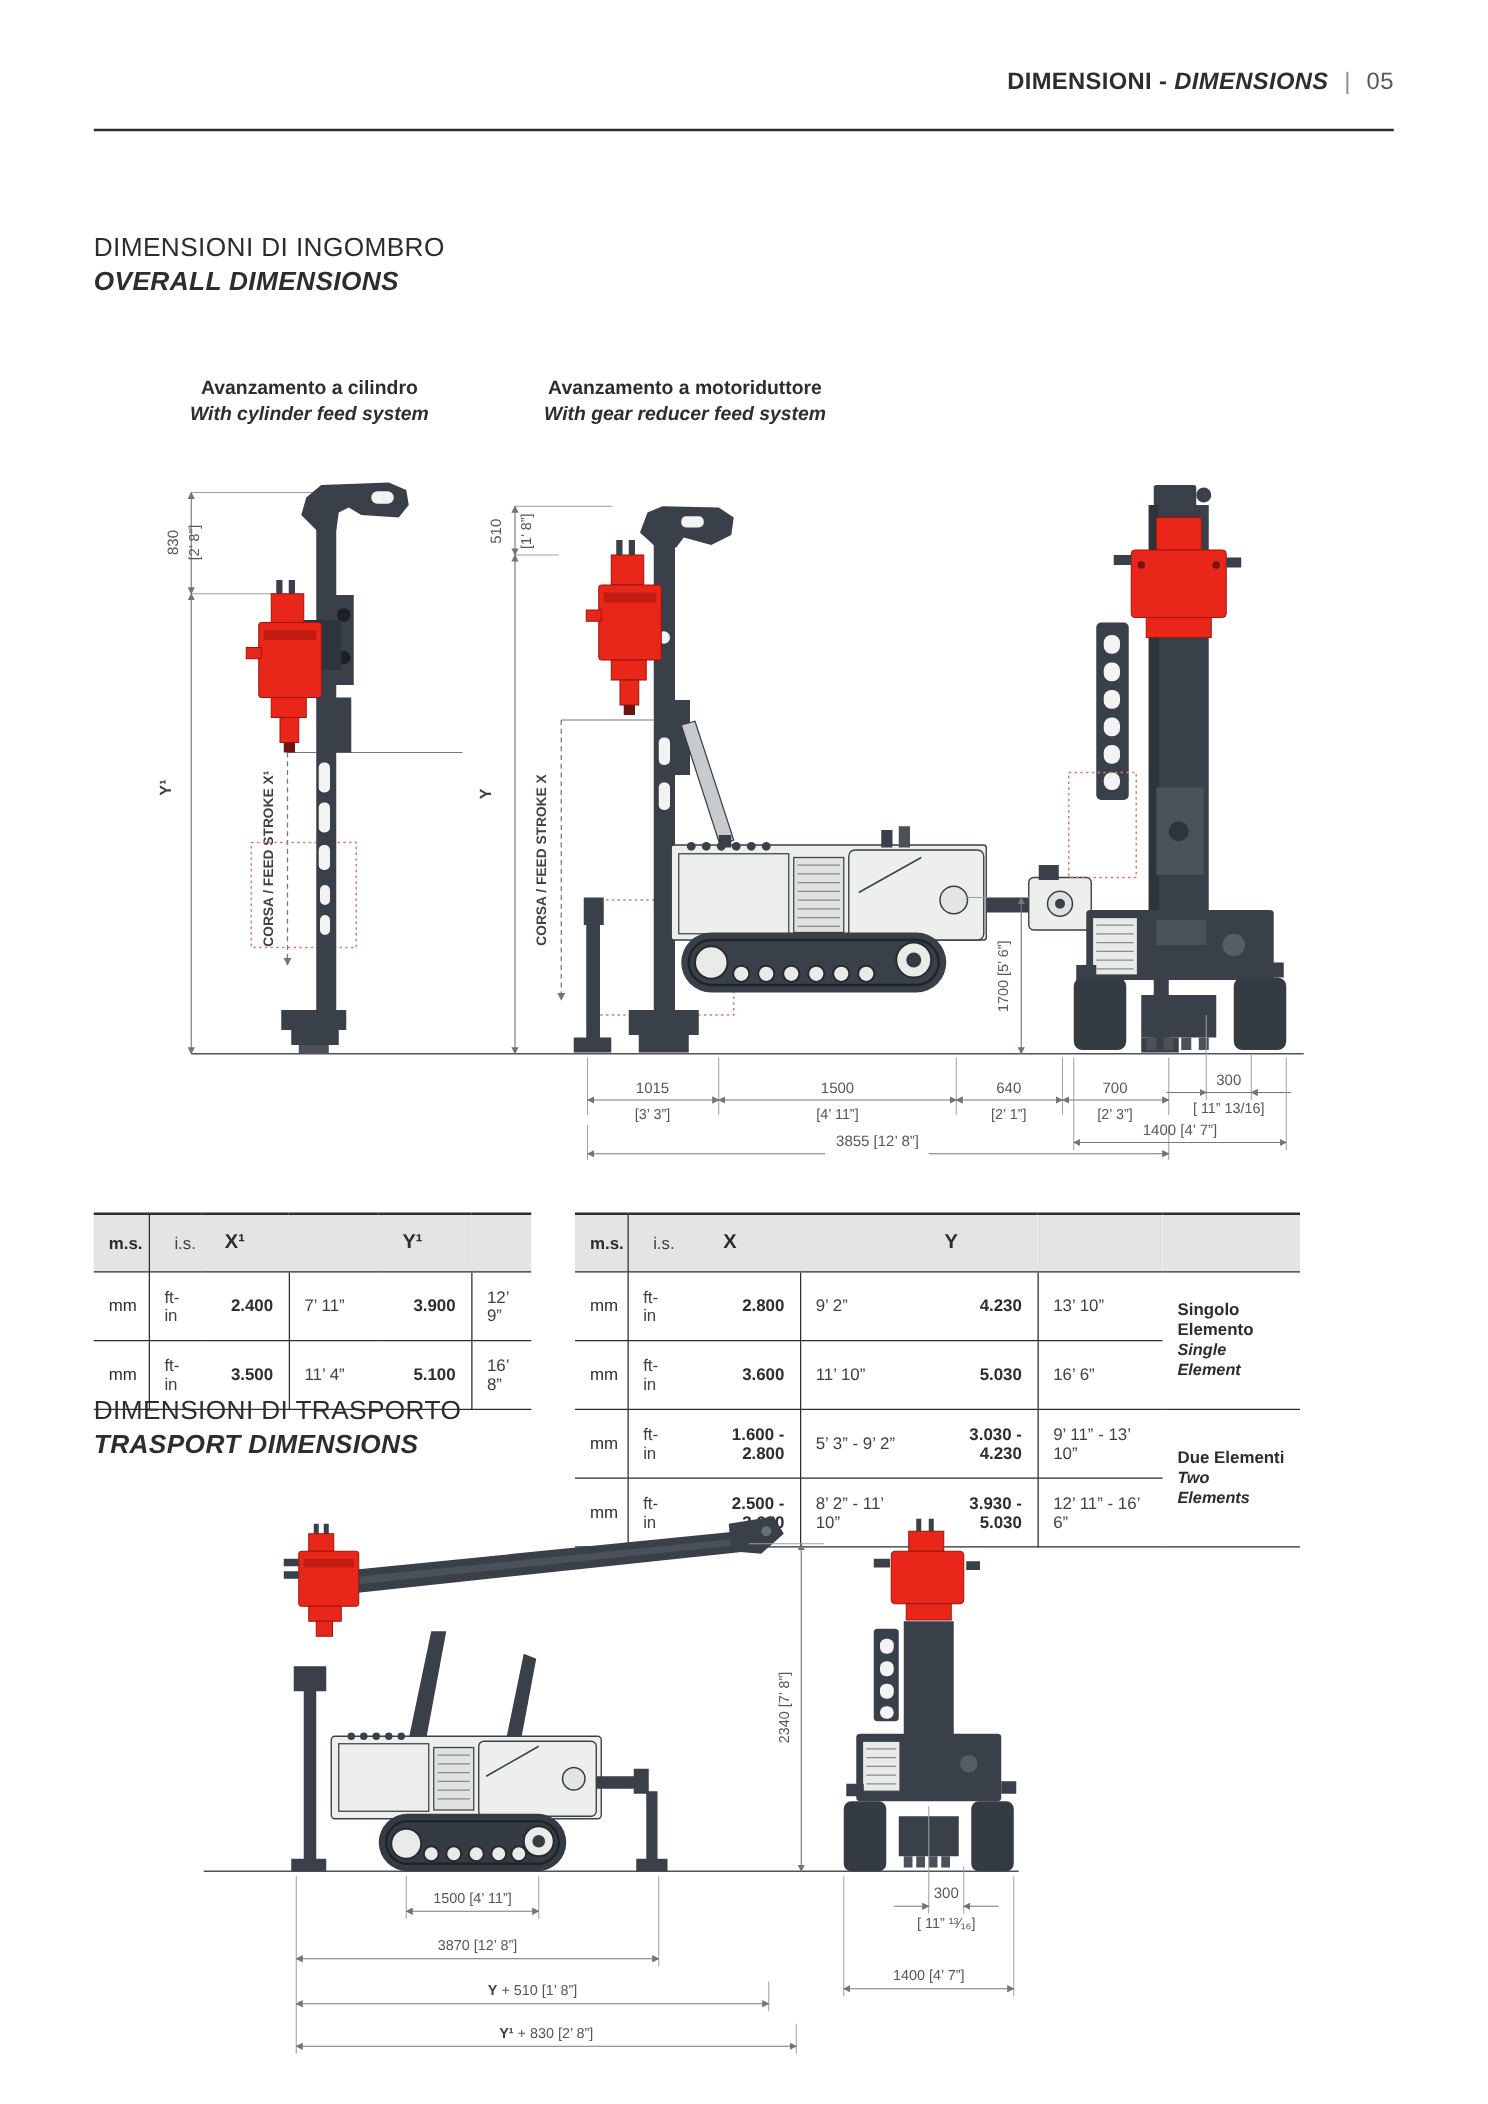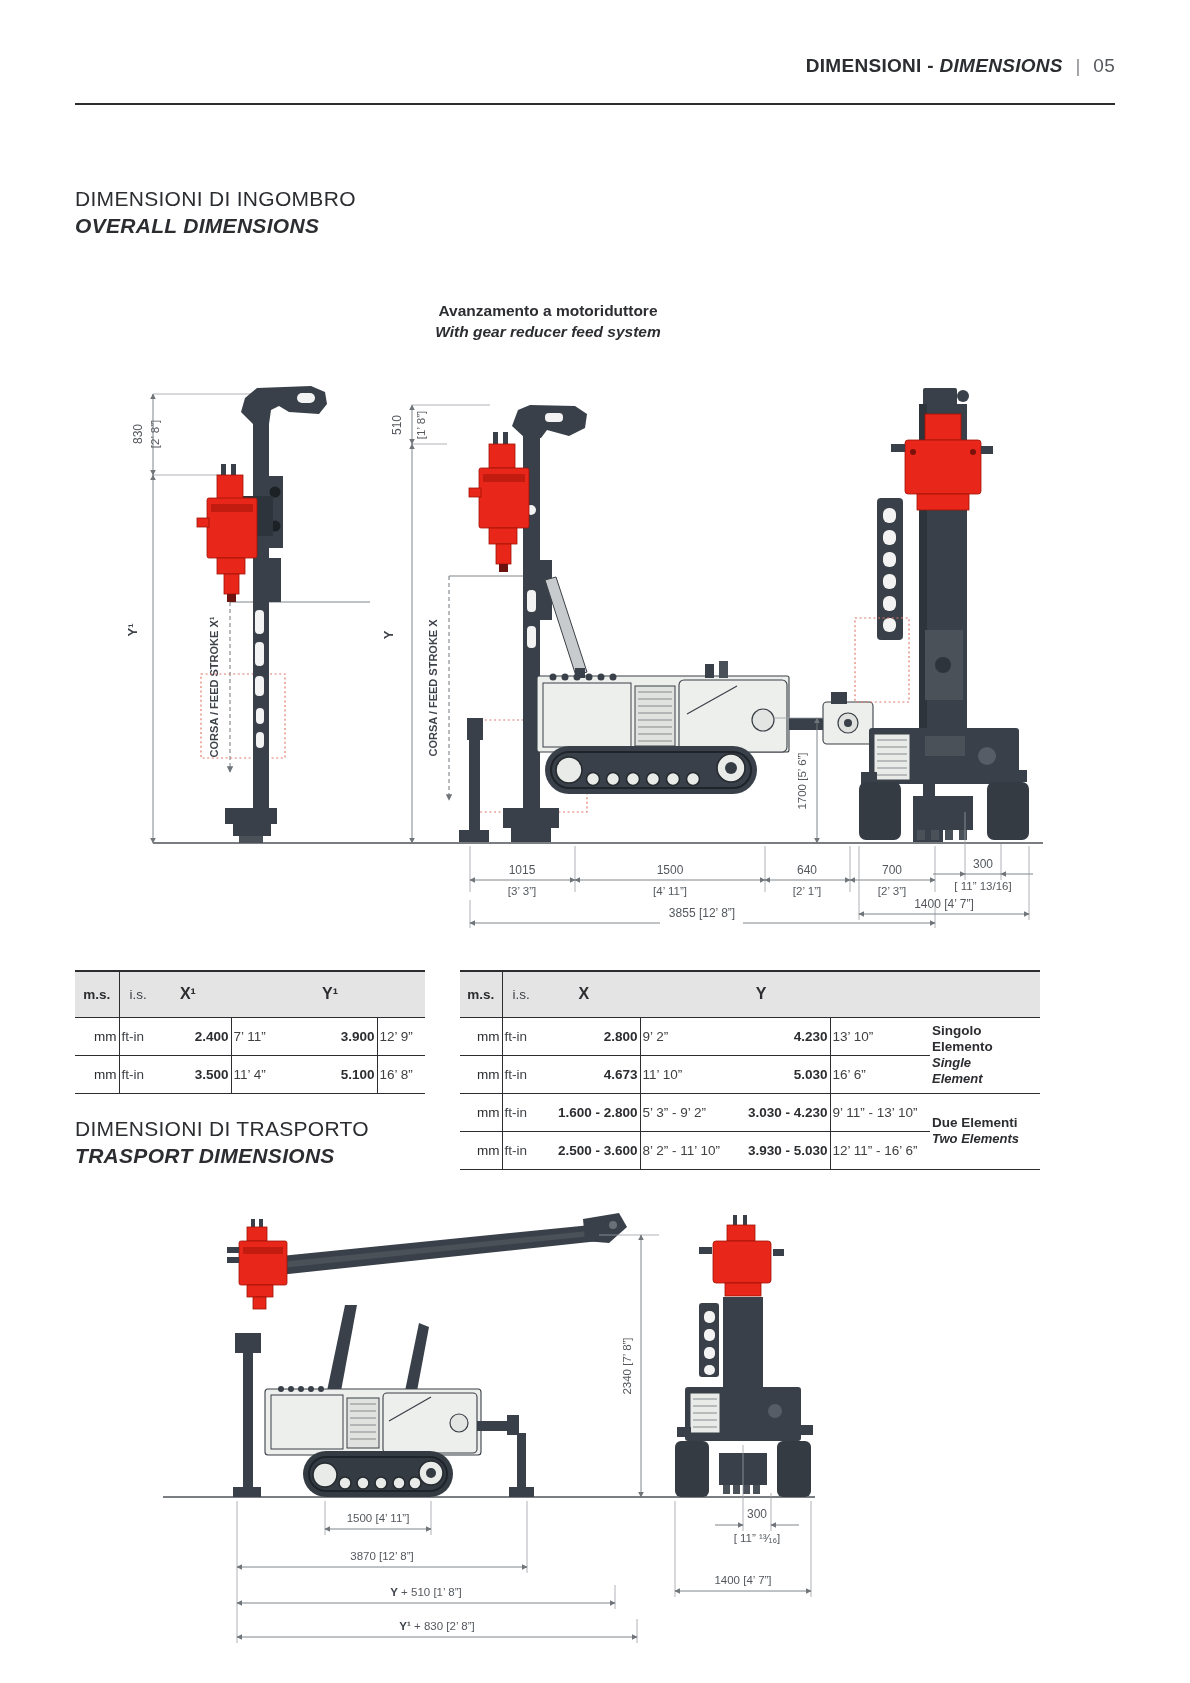--- a/index.html
+++ b/index.html
@@ -15,21 +15,21 @@
   .rule{position:absolute;top:88px;left:75px;width:1040px;height:2px;background:#2b2d30}
   
   .sec{position:absolute;left:75px;font-size:21px;line-height:27px;letter-spacing:.3px}
   .sec .it{font-weight:normal}
   .sec .en{font-weight:bold;font-style:italic}
   
   .subt{position:absolute;top:285px;text-align:center;font-size:15.5px;line-height:21px;font-weight:bold}
   .subt .en{font-style:italic}
   
   .dtable{border-collapse:collapse;table-layout:fixed;position:absolute}
-  .dtable td{height:38px;vertical-align:middle;padding:2px;font-size:13.5px}
+  .dtable td{height:38px;vertical-align:middle;padding:12px;font-size:13.5px}
   .dtable .hrow td{background:#e4e4e4;border-top:2px solid #2b2d30;border-bottom:1.5px solid #2b2d30;height:46px}
   .dtable .brow td{border-bottom:1px solid #2b2d30}
   .vr{border-right:1px solid #2b2d30}
   .ms{font-weight:normal;text-align:right;padding-right:7px;font-size:13.5px}
   .isb{color:#3f4347;padding-left:8px}
   .num{font-weight:bold;text-align:right;padding-right:8px;font-size:15px}
   .imp{color:#404040;padding-left:9px;font-size:13.5px}
   .hflex{display:flex;align-items:center}
   .isl{padding-left:8px;font-size:13.5px;color:#3f4347}
   .xh{flex:1;text-align:center;font-weight:bold;font-size:16px}
@@ -70,20 +70,24 @@
     <span class="bar">|</span>
     <span class="pg">05</span>
   </div>
   <div class="rule"></div>
 
   <div class="sec" style="top:170px">
     <div class="it">DIMENSIONI DI INGOMBRO</div>
     <div class="en">OVERALL DIMENSIONS</div>
   </div>
 
+  <div class="subt" style="left:115px;width:265px">
+    <div>Avanzamento a cilindro</div>
+    <div class="en">With cylinder feed system</div>
+  </div>
   <div class="subt" style="left:415px;width:266px">
     <div>Avanzamento a motoriduttore</div>
     <div class="en">With gear reducer feed system</div>
   </div>
 
   <svg class="fig" style="left:75px;top:365px" width="1040" height="565" viewBox="0 0 1040 565">
     <defs>
       <marker id="ar1" viewBox="0 0 10 10" refX="9" refY="5" markerWidth="6.5" markerHeight="6.5" orient="auto-start-reverse">
         <path d="M0 0L10 5L0 10z" fill="#70757a"></path>
       </marker>
@@ -386,21 +390,21 @@
       <td class="grp" rowspan="2">
         <div class="gl">Singolo</div>
         <div class="gl">Elemento</div>
         <div class="gli">Single</div>
         <div class="gli">Element</div>
       </td>
     </tr>
     <tr class="brow">
       <td class="vr ms">mm</td>
       <td class="isb">ft-in</td>
-      <td class="vr num">4.673</td>
+      <td class="vr num">3.600</td>
       <td class="imp">11’ 10”</td>
       <td class="vr num">5.030</td>
       <td class="imp">16’ 6”</td>
     </tr>
     <tr class="brow">
       <td class="vr ms">mm</td>
       <td class="isb">ft-in</td>
       <td class="vr num">1.600 - 2.800</td>
       <td class="imp">5’ 3” - 9’ 2”</td>
       <td class="vr num">3.030 - 4.230</td>

